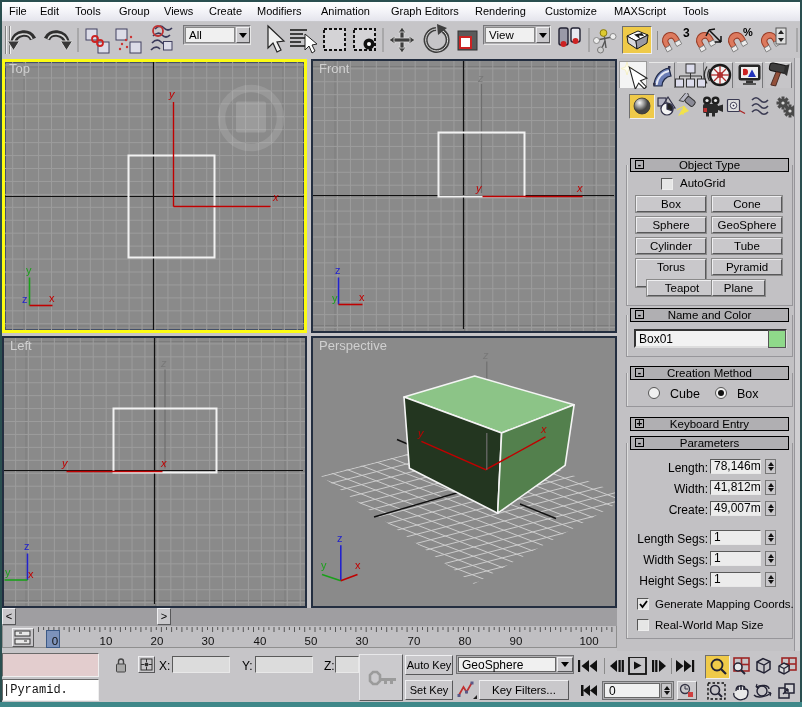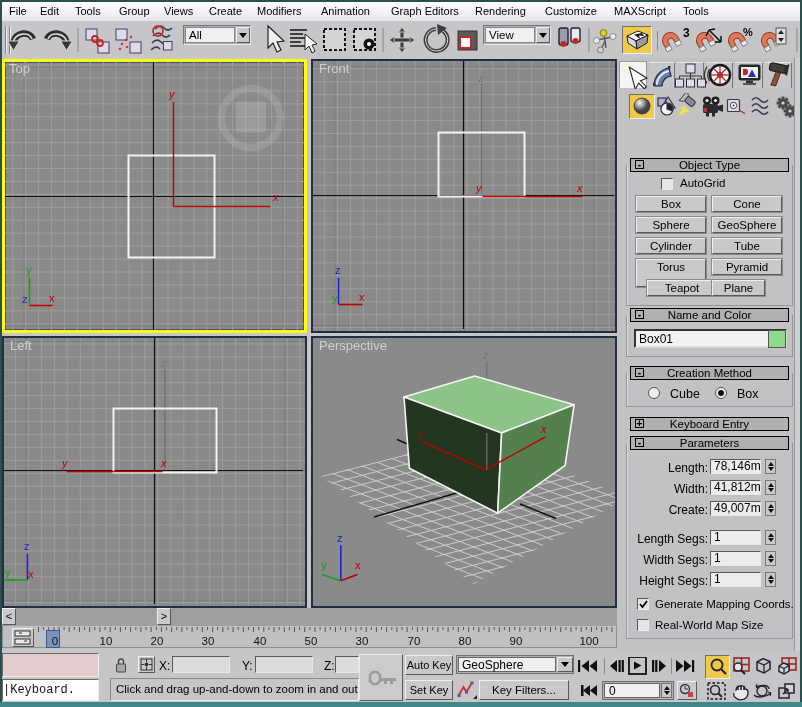--- a/index.html
+++ b/index.html
@@ -667,22 +667,21 @@
 <div class="rlab" style="left:243px">40</div>
 <div class="rlab" style="left:294px">50</div>
 <div class="rlab" style="left:345px">30</div>
 <div class="rlab" style="left:397px">70</div>
 <div class="rlab" style="left:448px">80</div>
 <div class="rlab" style="left:499px">90</div>
 <div class="rlab" style="left:572px">100</div>
 </div>
 <div class="abs" id="statusbar">
 <div class="abs" style="left:0px;top:2px;width:97px;height:24px;background:#e3cdce;border:1px solid;border-color:#6a6a6a #efefef #efefef #6a6a6a"></div>
-<div class="abs" style="left:0px;top:28px;width:97px;height:22px;background:#ffffff;border:1px solid;border-color:#6a6a6a #efefef #efefef #6a6a6a;font-family:'Liberation Mono',monospace;font-size:12px;line-height:20px;color:#111">|Keyboard.</div>
-<div class="abs" style="left:108px;top:27px;width:249px;height:23px;background:#c6c5c8;border:1px solid;border-color:#8a8a8a #eee #eee #8a8a8a;font-size:11.5px;line-height:21px;padding-left:5px;color:#000;white-space:nowrap;overflow:hidden">Click and drag up-and-down to zoom in and out</div>
+<div class="abs" style="left:0px;top:28px;width:97px;height:22px;background:#ffffff;border:1px solid;border-color:#6a6a6a #efefef #efefef #6a6a6a;font-family:'Liberation Mono',monospace;font-size:12px;line-height:20px;color:#111">|Pyramid.</div>
 <svg class="abs" style="left:112px;top:5px" width="16" height="18" viewBox="0 0 16 18">
  <rect x="2.5" y="8" width="9" height="8" rx="1" fill="#a8a8a8" stroke="#444"></rect>
  <path d="M 4.5 8 V 5.5 a 2.5 2.5 0 0 1 5 0 V 8" fill="none" stroke="#444" stroke-width="1.4"></path>
 </svg>
 <div class="sbtn" style="left:136px;top:5px;width:17px;height:17px"></div>
 <svg class="abs" style="left:138px;top:7px" width="13" height="13" viewBox="0 0 13 13">
         <rect x="1" y="1" width="11" height="11" fill="none" stroke="#333"></rect>
         <circle cx="6.5" cy="6.5" r="2" fill="#333"></circle>
         <path d="M 6.5 1 V 4 M 6.5 9 V 12 M 1 6.5 H 4 M 9 6.5 H 12" stroke="#333"></path>
       </svg>

